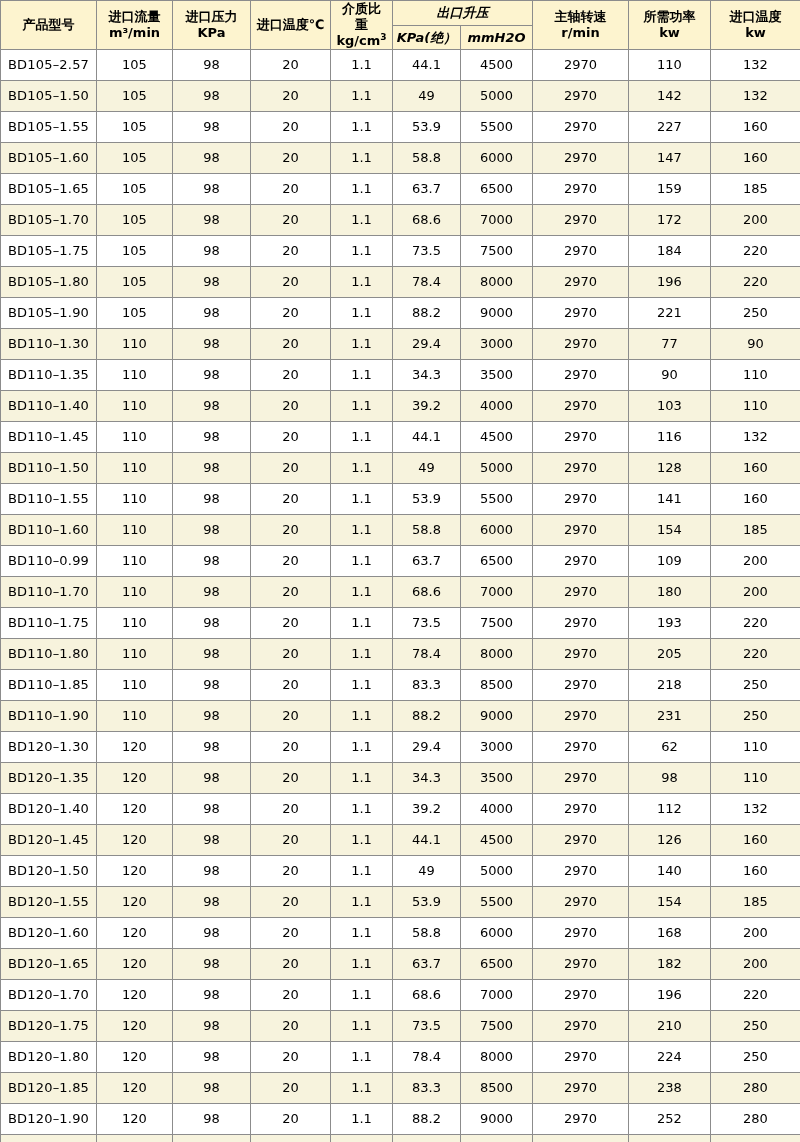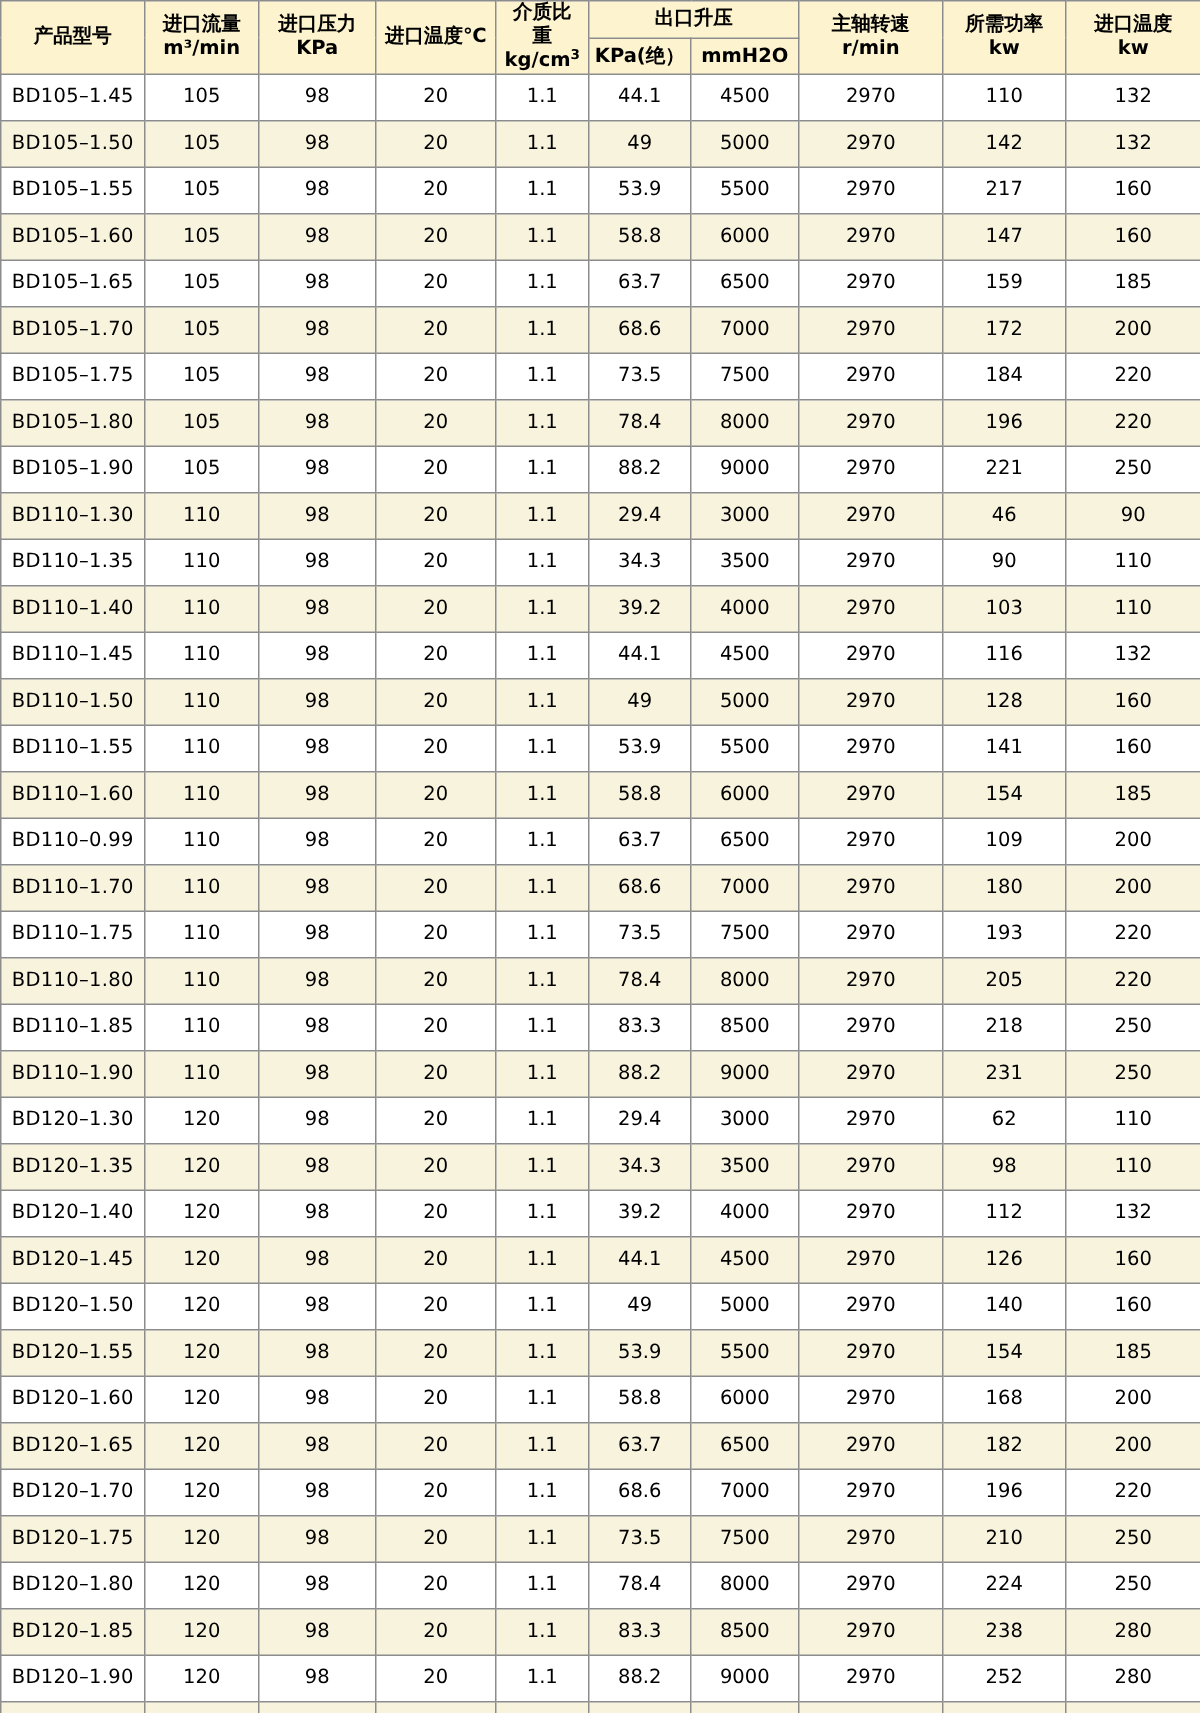--- a/index.html
+++ b/index.html
@@ -30,20 +30,21 @@
     background: #fdf4cf;
     font-weight: bold;
     font-size: 13px;
     padding: 3px 1px;
   }
   thead th.tall {
     height: 46px;
   }
   thead th.sub {
     height: 21px;
+    font-style: italic;
   }
   tbody td {
     height: 30px;
     background: #ffffff;
   }
   tbody tr.alt td {
     background: #f7f3dd;
   }
   td.model {
     font-size: 13.5px;
@@ -110,21 +111,21 @@
         <div>kw</div>
       </th>
     </tr>
     <tr>
       <th class="sub">KPa(绝）</th>
       <th class="sub">mmH2O</th>
     </tr>
   </thead>
   <tbody id="table-body">
       <tr>
-        <td class="model">BD105–1.45</td>
+        <td class="model">BD105–2.57</td>
         <td>105</td>
         <td>98</td>
         <td>20</td>
         <td>1.1</td>
         <td>44.1</td>
         <td>4500</td>
         <td>2970</td>
         <td>110</td>
         <td>132</td>
       </tr>
@@ -142,21 +143,21 @@
       </tr>
       <tr>
         <td class="model">BD105–1.55</td>
         <td>105</td>
         <td>98</td>
         <td>20</td>
         <td>1.1</td>
         <td>53.9</td>
         <td>5500</td>
         <td>2970</td>
-        <td>217</td>
+        <td>227</td>
         <td>160</td>
       </tr>
       <tr class="alt">
         <td class="model">BD105–1.60</td>
         <td>105</td>
         <td>98</td>
         <td>20</td>
         <td>1.1</td>
         <td>58.8</td>
         <td>6000</td>
@@ -226,21 +227,21 @@
       </tr>
       <tr class="alt">
         <td class="model">BD110–1.30</td>
         <td>110</td>
         <td>98</td>
         <td>20</td>
         <td>1.1</td>
         <td>29.4</td>
         <td>3000</td>
         <td>2970</td>
-        <td>46</td>
+        <td>77</td>
         <td>90</td>
       </tr>
       <tr>
         <td class="model">BD110–1.35</td>
         <td>110</td>
         <td>98</td>
         <td>20</td>
         <td>1.1</td>
         <td>34.3</td>
         <td>3500</td>

